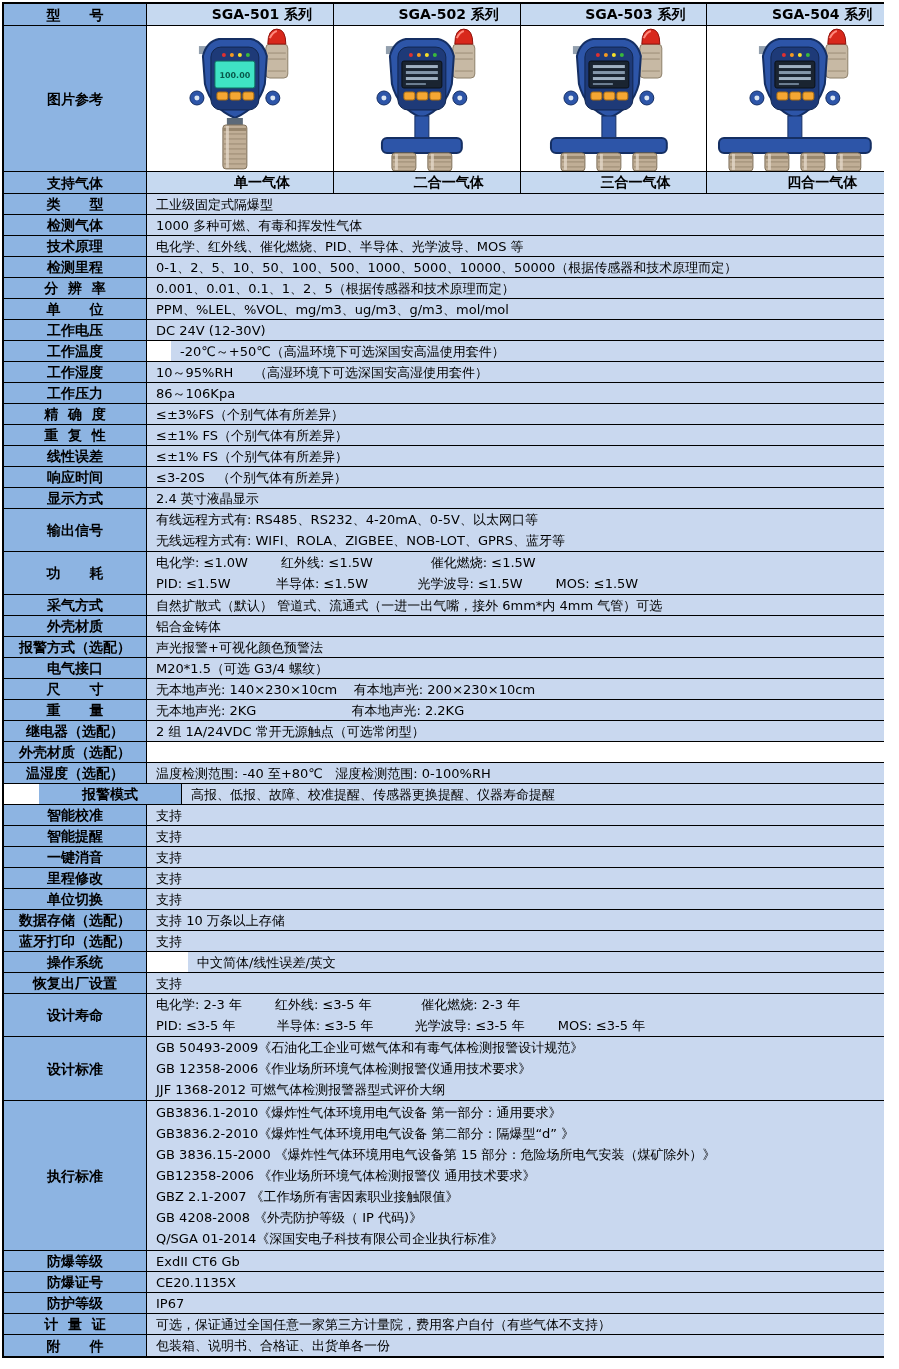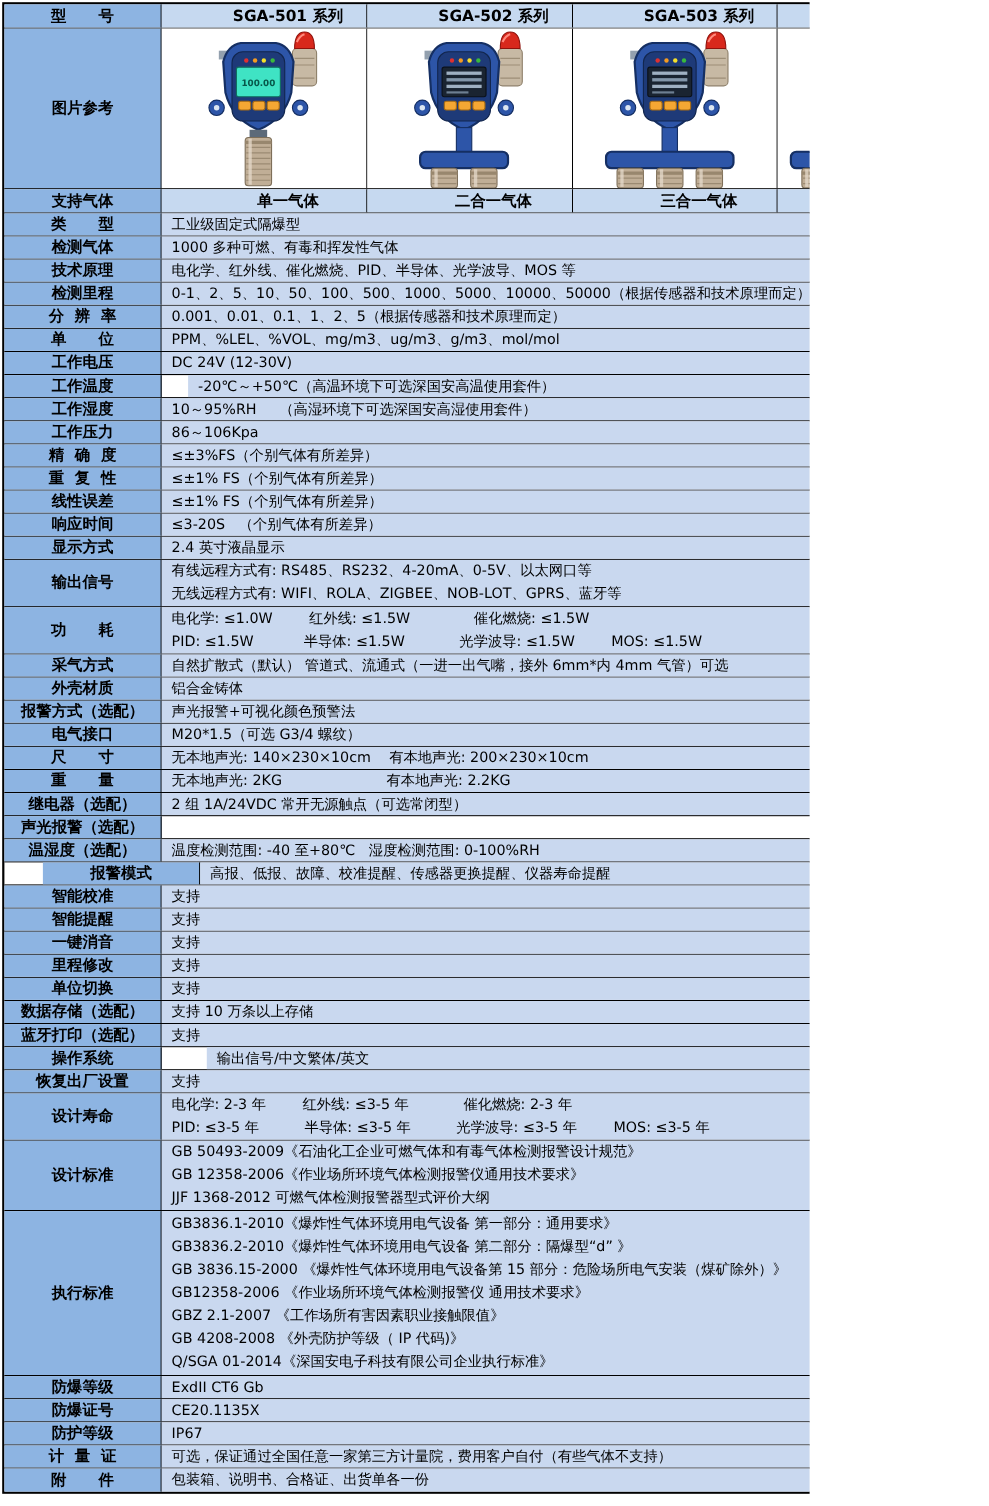--- a/index.html
+++ b/index.html
@@ -1,16 +1,16 @@
 <!DOCTYPE html>
 <html><head>
 <meta charset="utf-8">
 <style>
   html,body{margin:0;padding:0;background:#fff;}
-  .page{position:relative;width:736px;height:1369px;background:#ffffff;overflow:hidden;
+  .page{position:relative;width:884px;height:1369px;background:#ffffff;overflow:hidden;
         font-family:"DejaVu Sans","Liberation Sans",sans-serif;color:#000;}
   .spec{position:absolute;left:2px;top:2px;width:893px;border:2px solid #000;box-sizing:border-box;
         display:flex;flex-direction:column;}
   .row{display:flex;border-bottom:1px solid #000;flex:0 0 auto;box-sizing:border-box;}
   .row:last-child{border-bottom:none;}
   .cell{box-sizing:border-box;overflow:hidden;}
   .label-cell{flex:0 0 143px;width:143px;background:#8DB4E2;border-right:1px solid #000;
         display:flex;align-items:center;justify-content:center;font-weight:bold;font-size:14px;
         white-space:pre;text-align:center;line-height:16px;}
   .model-cell,.gas-cell{flex:1;background:#C6D9F0;border-right:1px solid #000;display:flex;
@@ -418,21 +418,21 @@
           <div class="line">无本地声光: 2KG                       有本地声光: 2.2KG</div>
         </div>
       </div>
       <div class="row" style="height: 21px;">
         <div class="cell label-cell">继电器（选配）</div>
         <div class="cell value-cell">
           <div class="line">2 组 1A/24VDC 常开无源触点（可选常闭型）</div>
         </div>
       </div>
       <div class="row" style="height: 21px;">
-        <div class="cell label-cell">声光报警（选配）</div>
+        <div class="cell label-cell">外壳材质（选配）</div>
       </div>
       <div class="row" style="height: 21px;">
         <div class="cell label-cell">温湿度（选配）</div>
         <div class="cell value-cell">
           <div class="line">温度检测范围: -40 至+80℃   湿度检测范围: 0-100%RH</div>
         </div>
       </div>
       <div class="row" style="height: 21px; padding-left: 35px;">
         <div class="cell label-cell">报警模式</div>
         <div class="cell value-cell">
@@ -477,21 +477,21 @@
       </div>
       <div class="row" style="height: 21px;">
         <div class="cell label-cell">蓝牙打印（选配）</div>
         <div class="cell value-cell">
           <div class="line">支持</div>
         </div>
       </div>
       <div class="row" style="height: 21px; gap: 41px;">
         <div class="cell label-cell">操作系统</div>
         <div class="cell value-cell">
-          <div class="line">输出信号/中文繁体/英文</div>
+          <div class="line">中文简体/线性误差/英文</div>
         </div>
       </div>
       <div class="row" style="height: 21px;">
         <div class="cell label-cell">恢复出厂设置</div>
         <div class="cell value-cell">
           <div class="line">支持</div>
         </div>
       </div>
       <div class="row" style="height: 43px;">
         <div class="cell label-cell">设计寿命</div>

